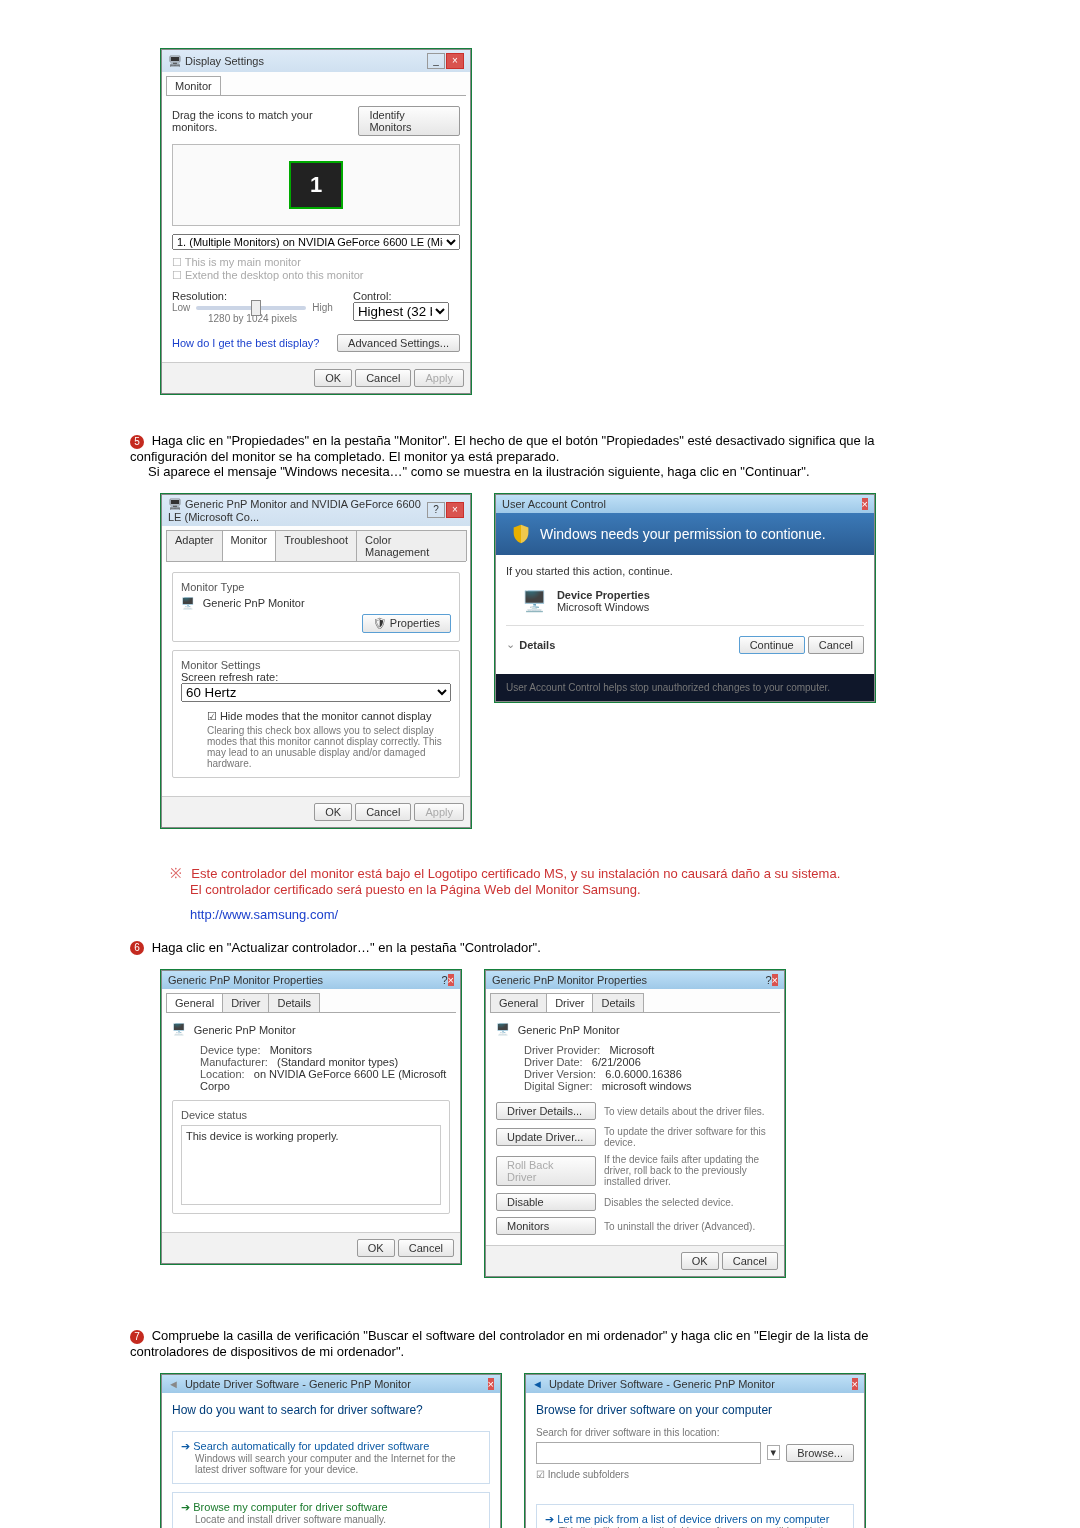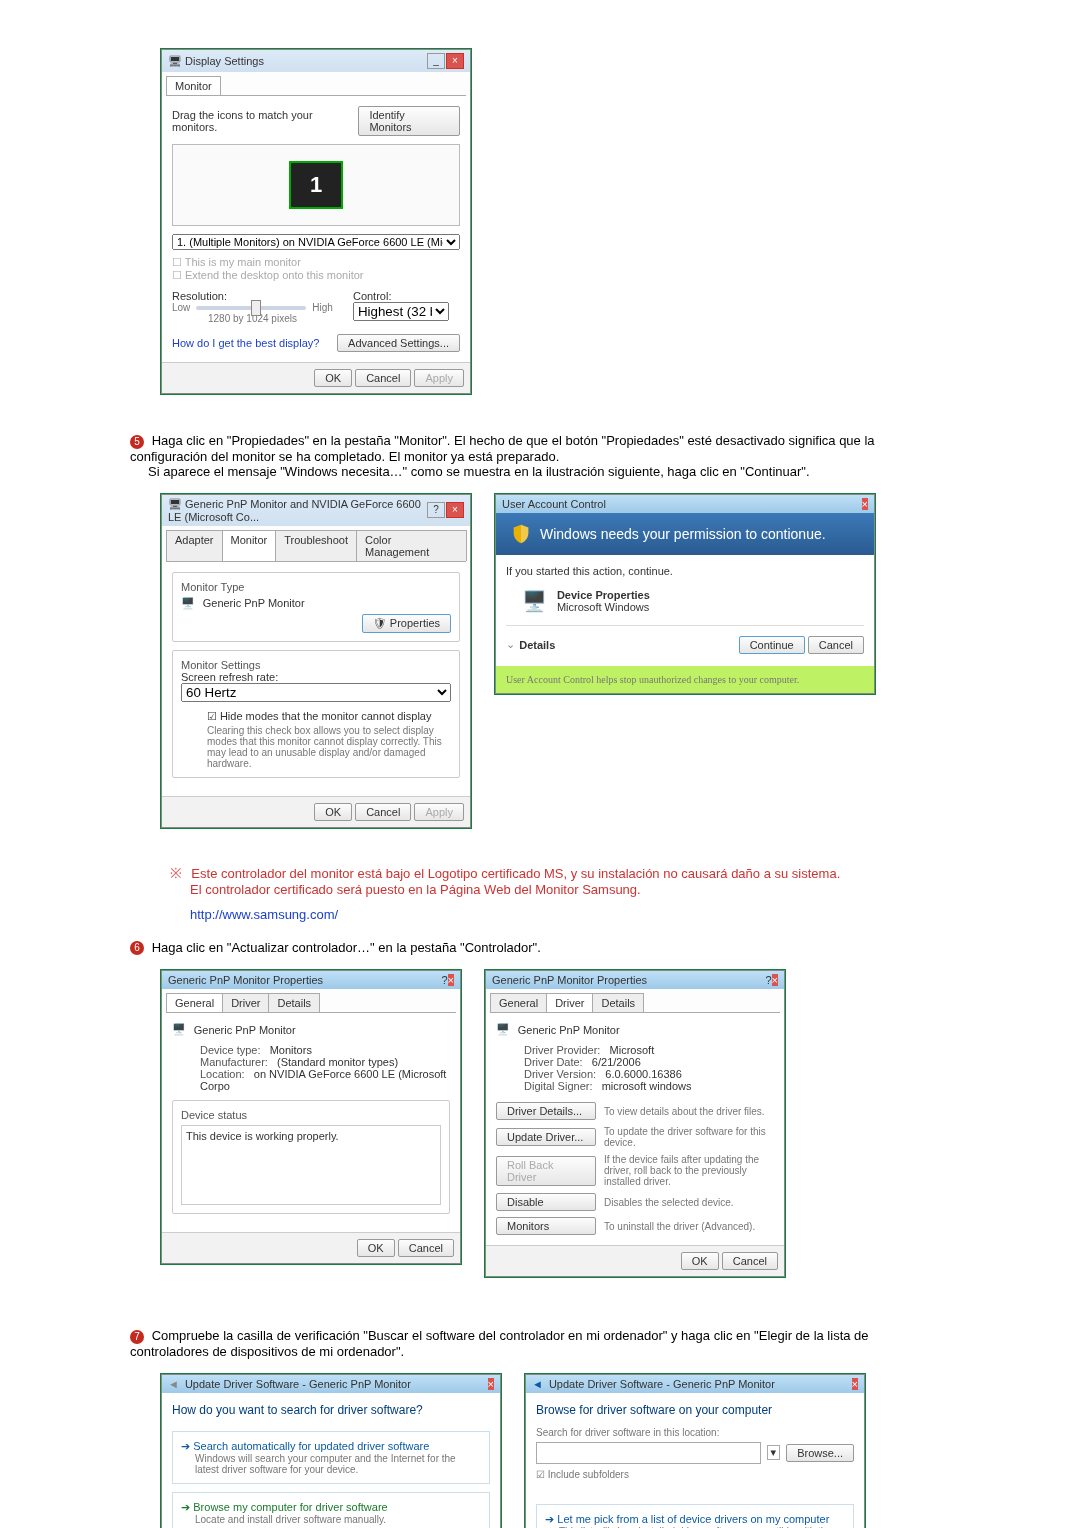--- a/index.html
+++ b/index.html
@@ -234,21 +234,21 @@
         <div style="display:flex; justify-content:space-between; align-items:center; border-top:1px solid #ddd; padding-top:10px;">
           <span style="display:flex; align-items:center; gap:4px;">
             <span style="color:#888;">⌄</span>
             <span style="font-weight:bold;">Details</span>
           </span>
           <span>
             <span class="btn" style="border-color:#5a9fd4;">Continue</span>
             <span class="btn">Cancel</span>
           </span>
         </div>
-        <div style="background:#bef264; margin:12px -10px -10px -10px; padding:8px 10px;font-family:Liberation Serif, serif;" class="small">User Account Control helps stop unauthorized changes to your computer.</div>
+        <div style="background:#0f172a; margin:20px -10px -10px -10px; padding:8px 10px;" class="small">User Account Control helps stop unauthorized changes to your computer.</div>
       </div>
     </div>
   </div>
 </div>
 
 
 <div style="margin:14px 0 4px 40px;">
   <span class="note-mark">※</span>
   <span class="note-text">Este controlador del monitor está bajo el Logotipo certificado MS, y su instalación no causará daño a su sistema.</span><br>
   <span class="note-text" style="margin-left:20px; display:inline-block;">El controlador certificado será puesto en la Página Web del Monitor Samsung.</span>

